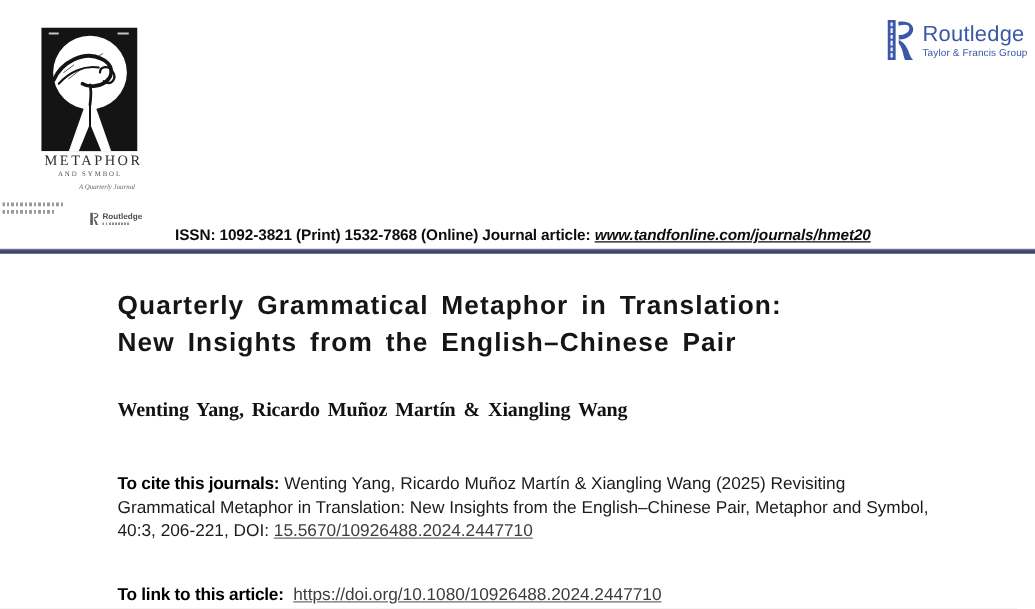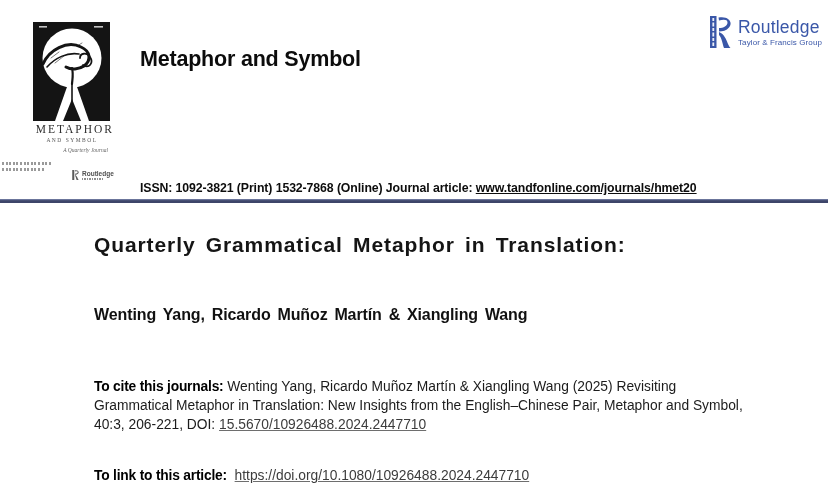--- a/index.html
+++ b/index.html
@@ -64,37 +64,37 @@
   .routledge-logo .mark { display: block; }
   .routledge-logo .words { padding-top: 2px; }
   .routledge-wordmark { font-size: 17.5px; color: #3a57a8; letter-spacing: 0.2px; line-height: 19px; }
   .routledge-tagline { font-size: 8px; color: #3a57a8; margin-top: 1px; letter-spacing: 0.1px; }
 
   .issn-line {
     position: absolute; left: 140px; top: 181px;
     font-size: 12.3px; font-weight: bold; color: #0d0d0d;
     white-space: nowrap; letter-spacing: -0.1px;
   }
-  .issn-line a { color: #0d0d0d; text-decoration: underline; }
+  .issn-line a { color: #0d0d0d; text-decoration: underline; font-style: italic; }
 
   .header-rule {
     position: absolute; left: 0; top: 199px; width: 828px; height: 4px;
     background: linear-gradient(#7d87ae, #3d4569 45%, #3d4569);
   }
 
   
   .article-title {
     position: absolute; left: 94px; top: 230px;
     font-size: 21px; font-weight: bold; color: #151515;
     letter-spacing: 0.9px; word-spacing: 3.5px; line-height: 30px;
   }
   .authors-line {
-    position: absolute; left: 94px; top: 306px;
+    position: absolute; left: 94px; top: 320px;
     font-size: 16px; font-weight: bold; color: #111;
-    word-spacing: 2.5px; letter-spacing: -0.1px;
+    word-spacing: 2.5px; letter-spacing: -0.1px; font-family: Liberation Serif, serif;
   }
   .cite-para {
     position: absolute; left: 94px; top: 377px; width: 652px;
     font-size: 13.8px; line-height: 19px; color: #1c1c1c;
   }
   .cite-para b, .link-line b { color: #000; letter-spacing: -0.2px; }
   .doi-link { color: #3c3c3c; text-decoration: underline; text-decoration-color: #6e6e6e; }
   .link-line {
     position: absolute; left: 94px; top: 468px;
     font-size: 13.8px; color: #1c1c1c; white-space: nowrap;
@@ -137,21 +137,20 @@
       <rect x="0" y="0" width="6.5" height="32" fill="#5a5a5a"></rect>
       <path d="M8.5 1.5 C18 -0.5 23.5 6 19 11.5 C16.5 14.5 12.5 15.5 9 15.5 L9 12 C13.5 12 17.5 10 17.5 6.5 C17.5 3 13 3.5 9 4.5 Z" fill="#5a5a5a"></path>
       <path d="M9 16 C13 17.5 15.5 21.5 17 25.5 C17.8 27.8 19 30.5 20.5 32 L14 32 C12.5 28 12 22 9 19 Z" fill="#5a5a5a"></path>
     </svg>
     <div>
       <div class="mini-word">Routledge</div>
       <div class="mini-tag"></div>
     </div>
   </div>
 
-  <div class="journal-title">Metaphor and Symbol</div>
 
   <div class="routledge-logo">
     <svg class="mark" width="24" height="32" viewBox="0 0 24 32" xmlns="http://www.w3.org/2000/svg">
       <rect x="0" y="0" width="6.5" height="32" fill="#3A57A8"></rect>
       <rect x="2.4" y="2" width="1.8" height="3" fill="#fff" opacity="0.9"></rect>
       <rect x="2.4" y="6.5" width="1.8" height="4" fill="#fff" opacity="0.9"></rect>
       <rect x="2.4" y="12" width="1.8" height="3" fill="#fff" opacity="0.9"></rect>
       <rect x="2.4" y="16.5" width="1.8" height="4" fill="#fff" opacity="0.9"></rect>
       <rect x="2.4" y="22" width="1.8" height="3" fill="#fff" opacity="0.9"></rect>
       <rect x="2.4" y="26.5" width="1.8" height="3.5" fill="#fff" opacity="0.9"></rect>
@@ -163,20 +162,21 @@
       <div class="routledge-tagline">Taylor &amp; Francis Group</div>
     </div>
   </div>
 
   <div class="issn-line"><span>ISSN: 1092-3821 (Print) 1532-7868 (Online)</span> <span>Journal article:</span> <a href="#">www.tandfonline.com/journals/hmet20</a></div>
 
   <div class="header-rule"></div>
 
   <div class="article-title">
     <div>Quarterly Grammatical Metaphor in Translation:</div>
+    <div>New Insights from the English–Chinese Pair</div>
   </div>
 
   <div class="authors-line">Wenting Yang, Ricardo Muñoz Martín &amp; Xiangling Wang</div>
 
   <div class="cite-para"><b>To cite this journals:</b> <span>Wenting Yang, Ricardo Muñoz Martín &amp; Xiangling Wang (2025) Revisiting Grammatical Metaphor in Translation: New Insights from the English–Chinese Pair, Metaphor and Symbol, 40:3, 206-221, DOI:</span> <a class="doi-link" href="#">15.5670/10926488.2024.2447710</a></div>
 
   <div class="link-line"><b>To link to this article:</b>&nbsp; <a class="doi-link" href="#">https://doi.org/10.1080/10926488.2024.2447710</a></div>
 
 </div>
 

